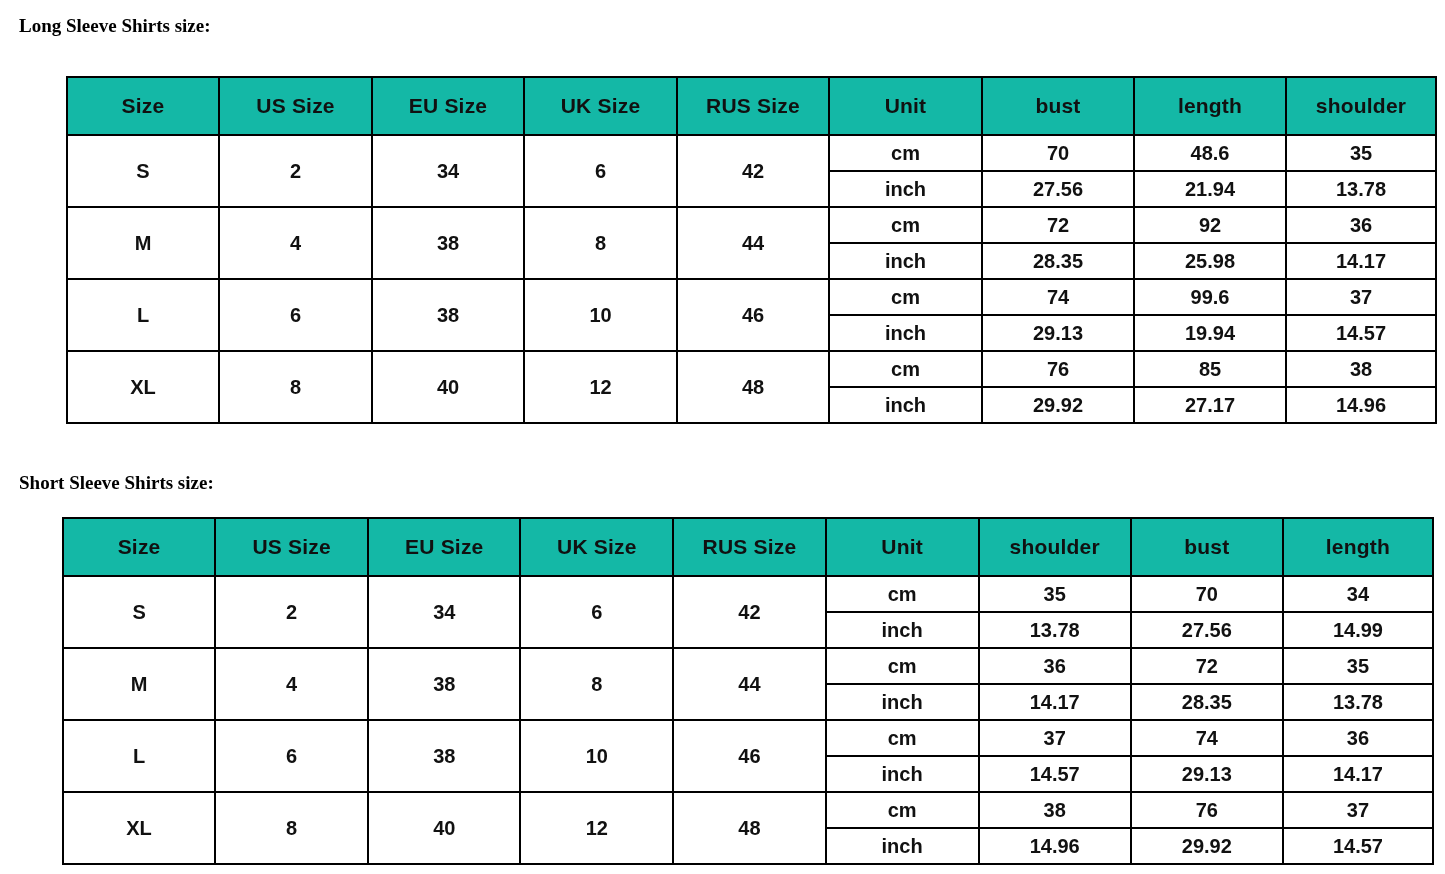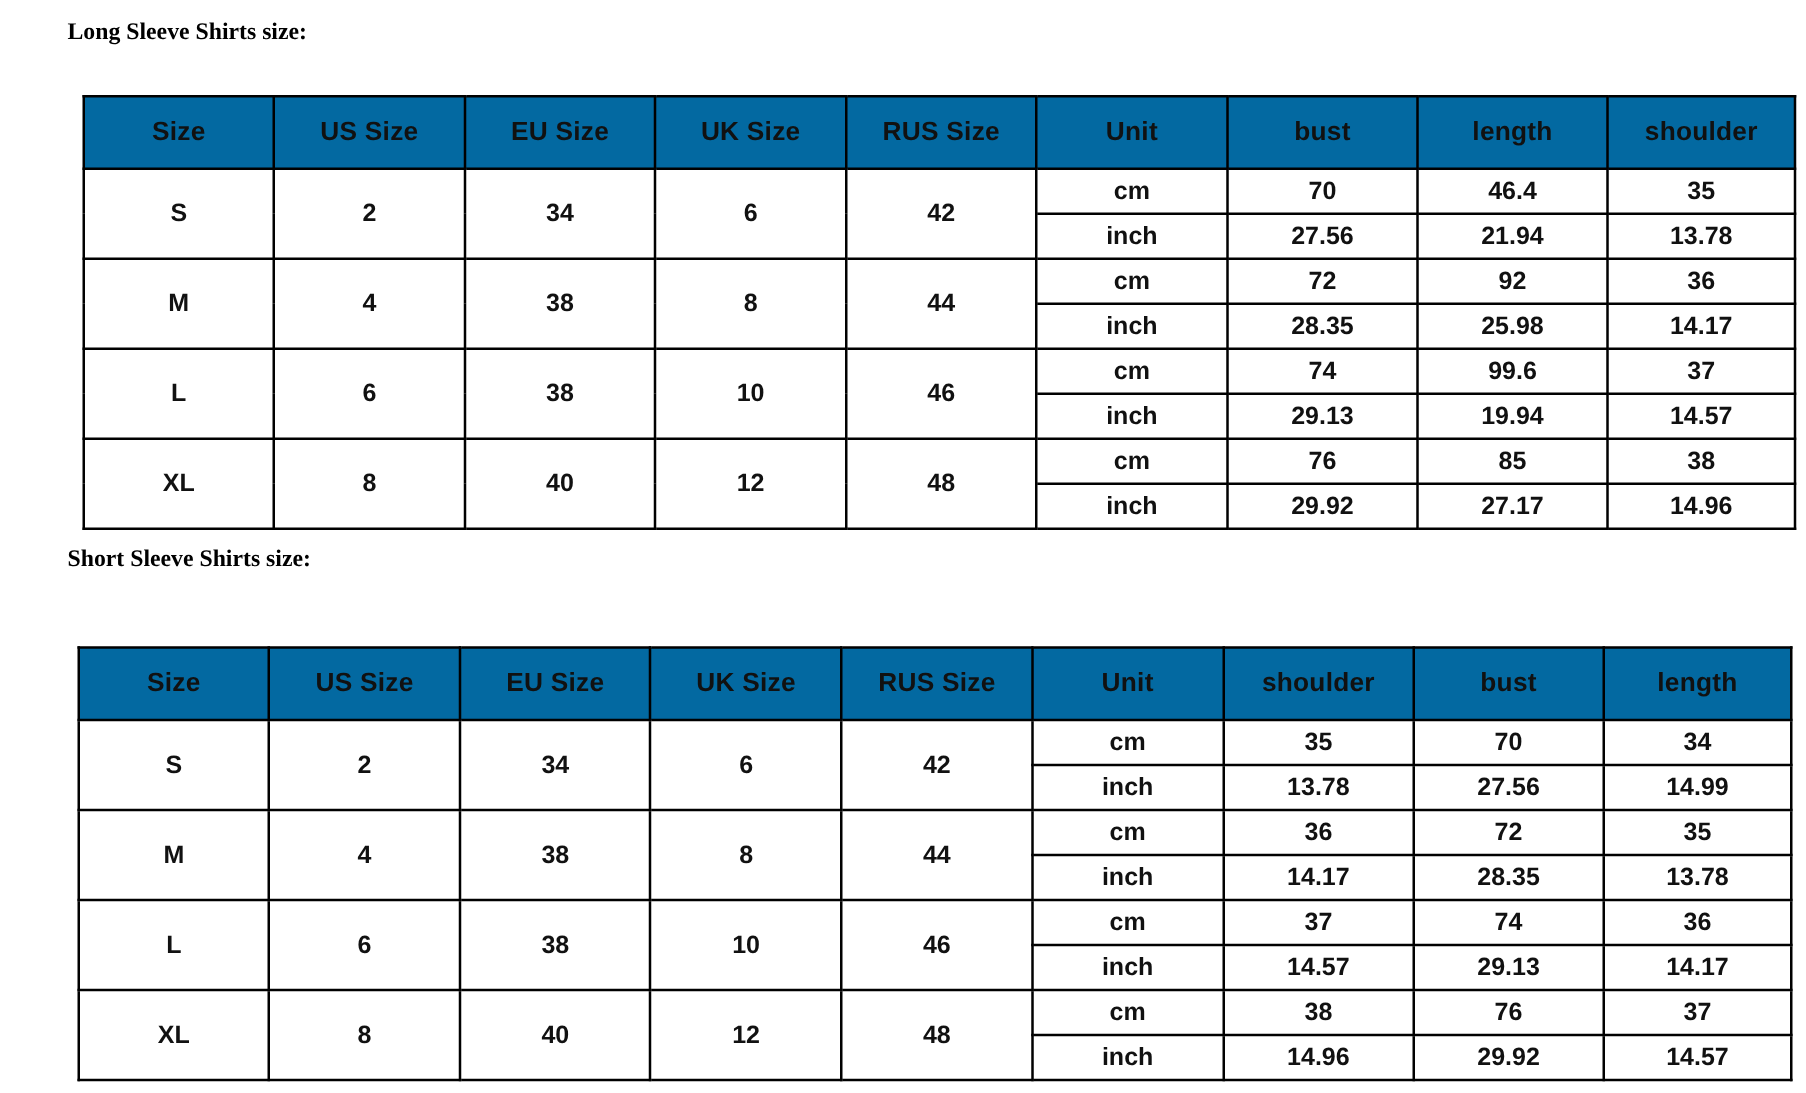--- a/index.html
+++ b/index.html
@@ -17,45 +17,44 @@
   }
 
   .section-heading {
     font-family: "Liberation Serif", serif;
     font-weight: bold;
     font-size: 19px;
     color: #000;
     position: absolute;
     left: 19px;
     white-space: nowrap;
-    margin-left: 35px;
   }
   #heading-long  { top: 15px; }
-  #heading-short { top: 437px; }
+  #heading-short { top: 472px; }
 
   .size-table {
     position: absolute;
     border-collapse: collapse;
     table-layout: fixed;
     font-family: "Liberation Sans", sans-serif;
   }
   #table-long  { left: 66px; top: 76px;  width: 1369px; }
   #table-short { left: 62px; top: 517px; width: 1372px; }
 
   .size-table td, .size-table th {
     border: 2px solid #000000;
     text-align: center;
     vertical-align: middle;
     font-weight: bold;
     color: #111111;
     padding: 0;
   }
 
   .size-table thead th {
-    background: #0369a1;
+    background: #14b8a6;
     height: 56px;
     font-size: 21px;
     letter-spacing: 0.2px;
   }
 
   .size-table tbody td {
     font-size: 20px;
   }
 
   
@@ -116,21 +115,21 @@
   <tbody>
 
     <tr>
       <td class="span-cell" rowspan="2">S</td>
       <td class="span-cell" rowspan="2">2</td>
       <td class="span-cell" rowspan="2">34</td>
       <td class="span-cell" rowspan="2">6</td>
       <td class="span-cell" rowspan="2">42</td>
       <td class="unit-cell">cm</td>
       <td class="measure-cell">70</td>
-      <td class="measure-cell">46.4</td>
+      <td class="measure-cell">48.6</td>
       <td class="measure-cell">35</td>
     </tr>
     <tr>
       <td class="unit-cell">inch</td>
       <td class="measure-cell">27.56</td>
       <td class="measure-cell">21.94</td>
       <td class="measure-cell">13.78</td>
     </tr>
 
     <tr>

